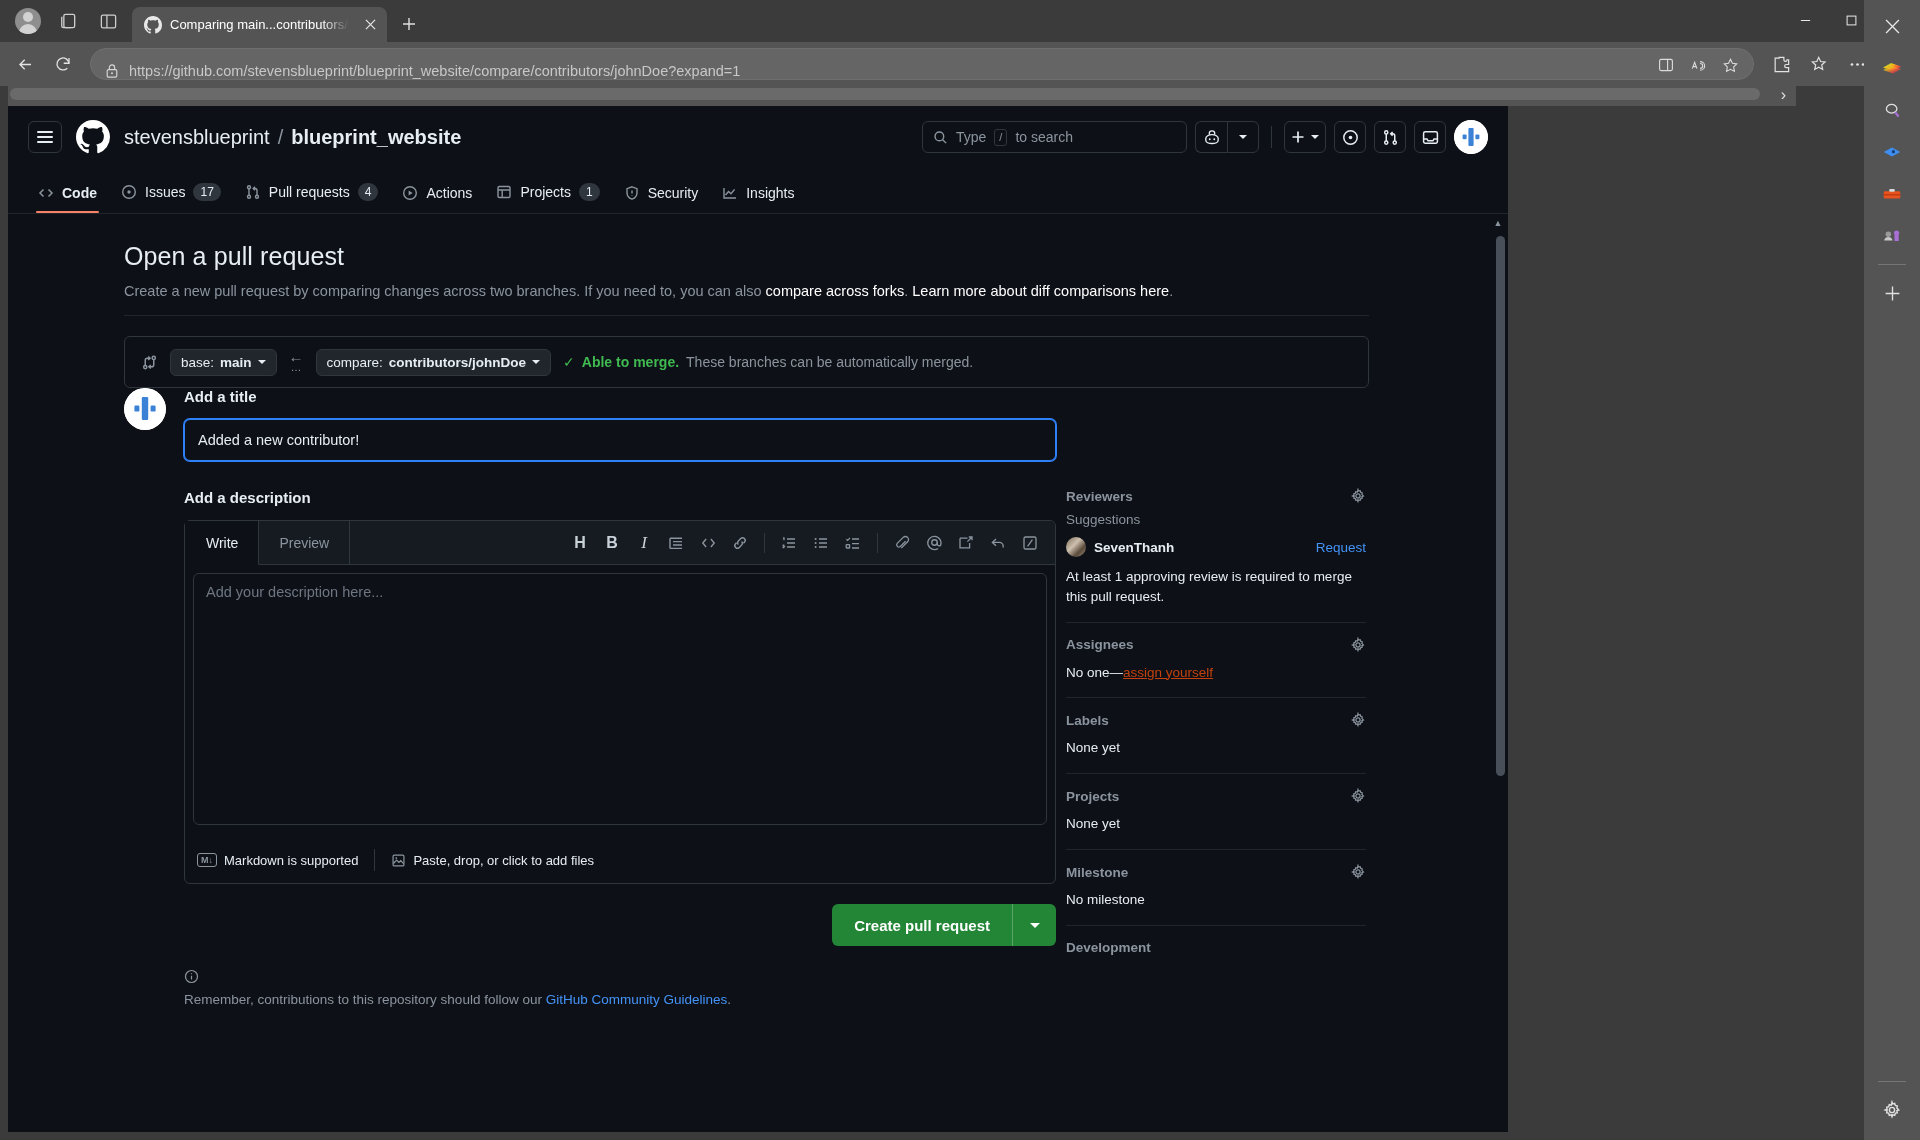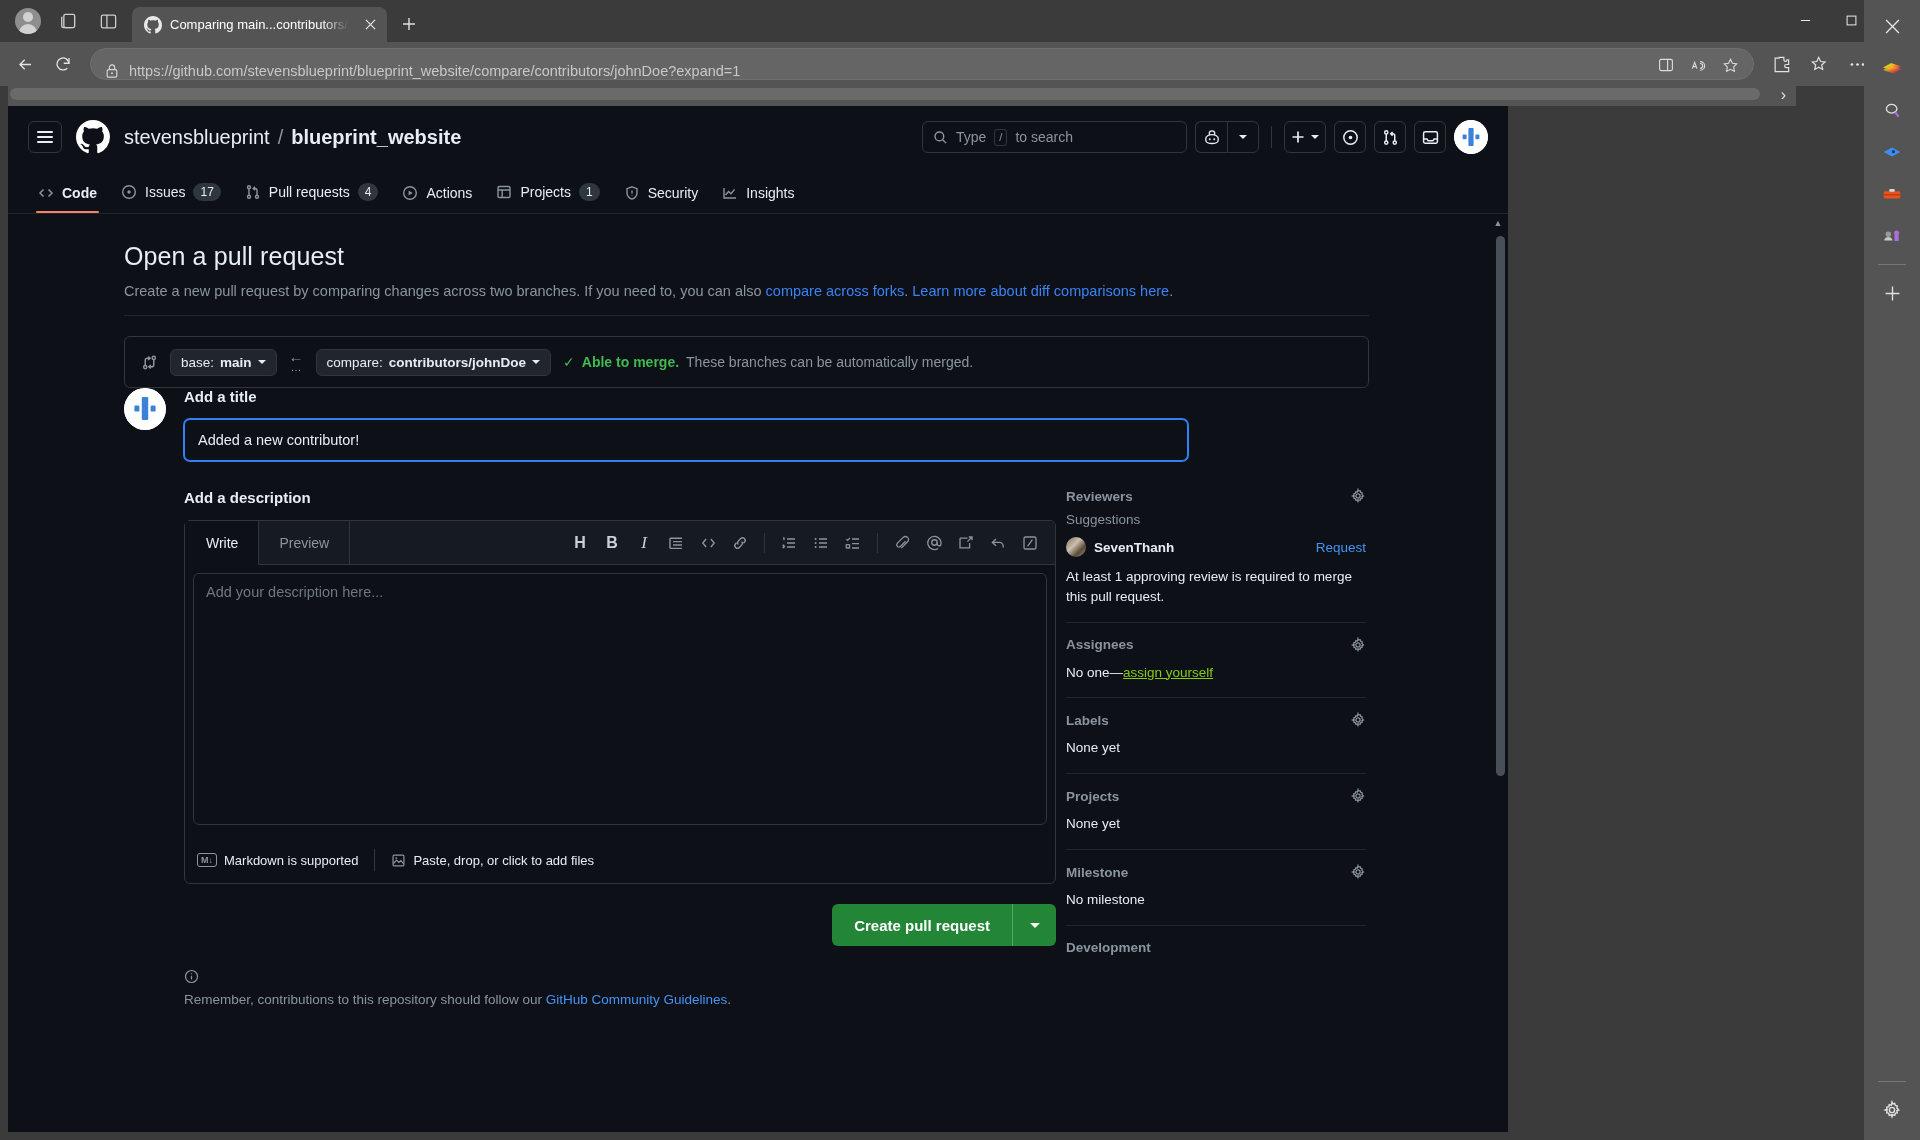--- a/index.html
+++ b/index.html
@@ -128,21 +128,21 @@
   }
   .counter {
     background: #30363d; border-radius: 10px; padding: 1px 7px; font-size: 12px;
     color: #e6edf3; font-weight: normal; line-height: 16px;
   }
 
   
   .content { padding: 28px 20px 0 116px; }
   .page-title { font-size: 25px; font-weight: normal; color: #e6edf3; letter-spacing: .1px;}
   .page-sub { font-size: 14.5px; color: #8b949e; margin-top: 12px; padding-bottom: 16px; border-bottom: 1px solid #21262d; width: 1245px;}
-  .page-sub a { color: #3b82f6; text-decoration: none; }
+  .page-sub a { color: #ffffff; text-decoration: none; }
 
   .compare-bar {
     margin-top: 20px; width: 1245px; min-height: 52px; border: 1px solid #30363d;
     border-radius: 6px; background: #0d1117; display: flex; align-items: center;
     padding: 0 16px; gap: 12px;
   }
   .branch-btn {
     border: 1px solid #30363d; background: #21262d; border-radius: 6px;
     padding: 5px 10px; font-size: 13.5px; color: #e6edf3; font-weight: bold;
     display: flex; align-items: center; gap: 6px;
@@ -152,21 +152,21 @@
   .arrow-ell { display:flex;flex-direction:column;align-items:center;color:#8b949e;font-size:15px;line-height:11px;}
   .merge-status { font-size: 14px; color: #8b949e; display:flex; align-items:center; gap:7px;}
   .merge-status b { color: #3fb950; }
 
   .form-row { display: flex; gap: 18px; }
   .form-avatar { width: 42px; height: 42px; border-radius: 50%; background:#fff; flex:0 0 auto;
     display:flex;align-items:center;justify-content:center;overflow:hidden;}
   .form-main { width: 872px; }
   .lbl { font-size: 15px; font-weight: bold; color: #e6edf3; }
   .title-input {
-    margin-top: 14px; width: 1004px; height: 42px; background: #0d1117;
+    margin-top: 14px; width: 872px; height: 42px; background: #0d1117;
     border: 1px solid #2f81f7; border-radius: 6px; color: #e6edf3; font-size: 14.5px;
     padding: 0 13px; outline: none; font-family: "Liberation Sans", sans-serif;
     box-shadow: 0 0 0 1px #2f81f7;
   }
   .desc-label { margin-top: 28px; font-size: 15px; font-weight: bold; }
 
   .editor {
     margin-top: 14px; width: 872px; border: 1px solid #30363d; border-radius: 6px;
     background: #0d1117;
   }
@@ -220,21 +220,21 @@
   .sb-gear { margin-left: auto; color: #8b949e; }
   .sb-body { font-size: 13.5px; color: #e6edf3; margin-top: 10px; line-height: 1.55; }
   .sb-muted { font-size: 13.5px; color: #8b949e; margin-top: 8px; }
   .sb-reviewer { display:flex; align-items:center; gap:8px; margin-top: 10px; }
   .sb-reviewer .rv-av { width: 20px; height:20px; border-radius:50%;
     background: linear-gradient(135deg,#7a6a55,#cdbfae 40%,#5a4a3a 70%,#9b8d7a); flex:0 0 auto;}
   .sb-reviewer .rv-name { font-weight: bold; font-size: 13.5px; color:#e6edf3;}
   .sb-reviewer .rv-req { margin-left:auto; color:#4493f8; font-size: 13.5px; }
   .sb-note { font-size: 13.5px; color:#e6edf3; margin-top: 10px; line-height:1.5; }
   .sb-link { color:#4493f8; text-decoration: none; }
-  .sb-link-u { color:#84cc16; text-decoration: underline; }
+  .sb-link-u { color:#c2410c; text-decoration: underline; }
 
   
   .pg-scroll { position:absolute; right:2px; top:108px; width: 12px; height: 1022px; background:#0d1117;}
   .pg-thumb { position:absolute; right:3px; top:130px; width:9px; height:540px; background:#484f58; border-radius:5px;}
   .pg-arrow { position:absolute; right:2px; width:12px; height:14px; display:flex;align-items:center;justify-content:center;color:#8b949e;font-size:9px;}
 
   
   .edge-sidebar {
     position: absolute; right: 0; top: 0; width: 56px; height: 1140px;
     background: #545454; display: flex; flex-direction: column; align-items: center;

